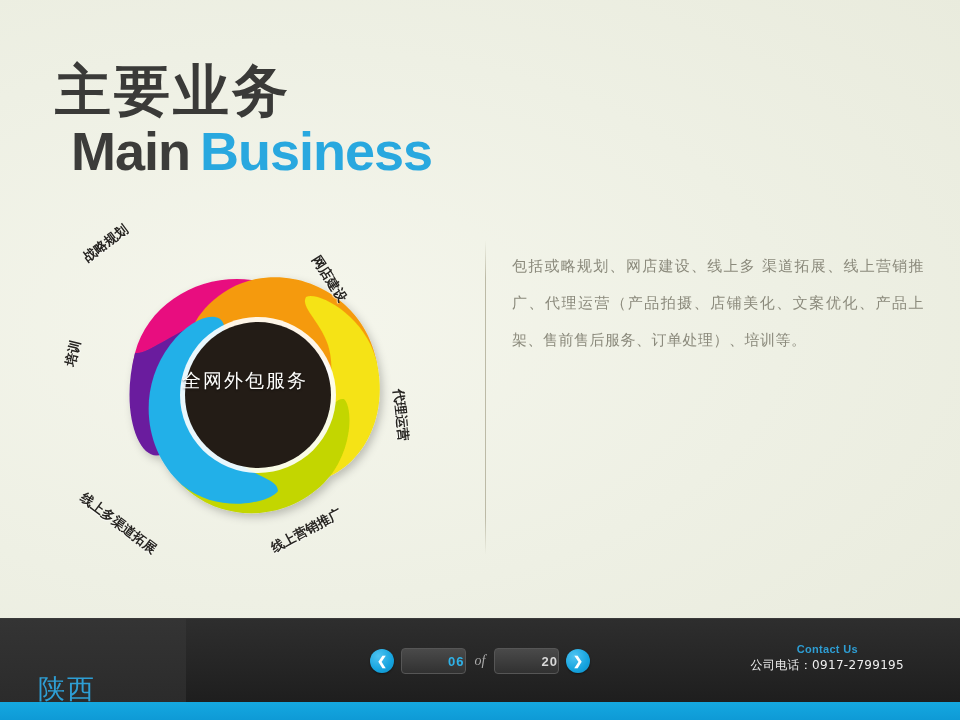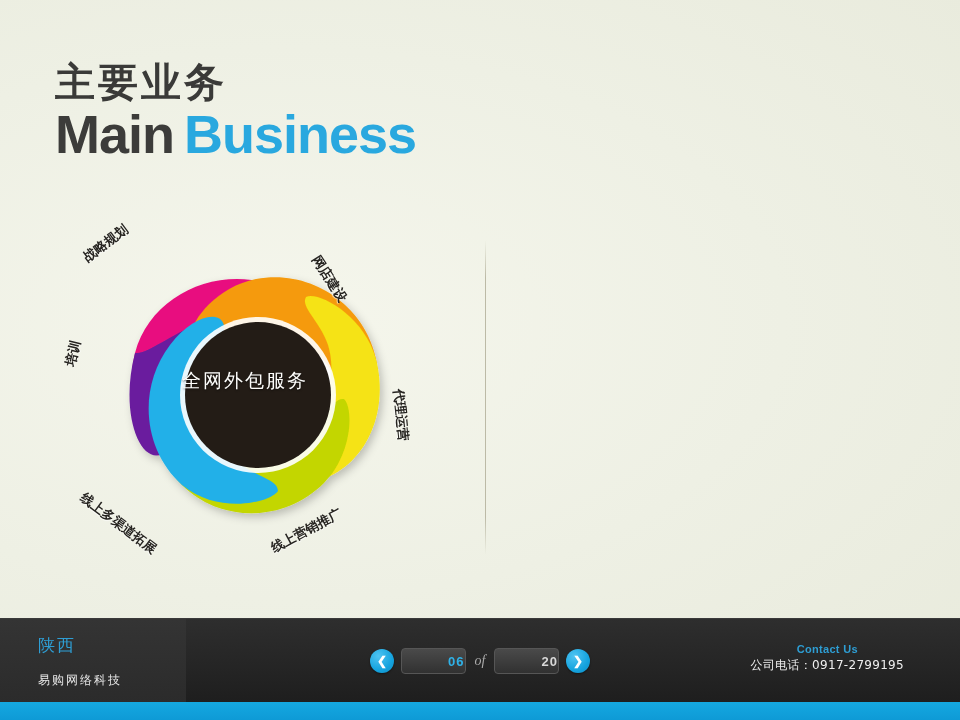--- a/index.html
+++ b/index.html
@@ -13,30 +13,30 @@
   
   .slide {
     position:absolute; inset:0;
     background:
       radial-gradient(ellipse 900px 500px at 30% 45%, #f5f6ec 0%, #eef0e4 55%, #e9ebdd 100%);
   }
 
   
   .header { position:absolute; left:55px; top:62px; }
   .title-cn {
-    font-size:40px; font-weight:bold; color:#3a3a38;
+    font-size:56px; font-weight:bold; color:#3a3a38;
     letter-spacing:3px; line-height:1.05;
-    font-family:Liberation Serif, serif;
+    font-family:Liberation Sans, sans-serif;
   }
   .title-en {
     font-size:54px; font-weight:bold; line-height:1.05;
     margin-top:2px; letter-spacing:-1px;
     font-family:"Liberation Sans", sans-serif;
   }
-  .title-en .main  { color:#3c3c3a; }
+  .title-en .main  { color:#3c3c3a;margin-left:16px; }
   .title-en .biz   { color:#29a8df; margin-left:10px; }
 
   
   .divider {
     position:absolute; left:485px; top:240px;
     width:1px; height:315px;
     background:linear-gradient(to bottom, rgba(190,188,170,0) 0%, #bcbaa6 12%, #bcbaa6 88%, rgba(190,188,170,0) 100%);
   }
 
   
@@ -83,21 +83,21 @@
     position:absolute; left:0; top:0; width:186px; height:84px;
     background:linear-gradient(to bottom, #343434 0%, #2b2b2b 100%);
   }
   .footer-bottomline {
     position:absolute; left:0; bottom:0; width:960px; height:18px;
     background:linear-gradient(to bottom, #15a8e0 0%, #0e9ad6 100%);
   }
   .logo { position:absolute; left:38px; top:18px; }
   .logo-cn {
     font-family:Liberation Sans, sans-serif;
-    font-size:17px; color:#2e9ed4; letter-spacing:2px; line-height:1.1;
+    font-size:27px; color:#2e9ed4; letter-spacing:2px; line-height:1.1;margin-top:38px;
   }
   .logo-sub {
     font-family:"DejaVu Sans", sans-serif;
     font-size:12px; color:#e8e8e8; letter-spacing:2px; margin-top:16px;
   }
 
   .pager {
     position:absolute; left:0; top:0; width:960px; height:84px;
     display:flex; align-items:center; justify-content:center; gap:7px;
   }
@@ -141,20 +141,21 @@
 
   <div class="header">
     <div class="title-cn">主要业务</div>
     <div class="title-en">
       <span class="main">Main</span><span class="biz">Business</span>
     </div>
   </div>
 
   <div class="divider"></div>
 
+  <div class="body-copy">包括或略规划、网店建设、线上多 渠道拓展、线上营销推广、代理运营（产品拍摄、店铺美化、文案优化、产品上架、售前售后服务、订单处理）、培训等。</div>
 
   <div class="diagram">
     <svg viewBox="0 0 400 340" xmlns="http://www.w3.org/2000/svg">
       <defs>
         <filter id="sh" x="-25%" y="-25%" width="160%" height="160%">
           <feDropShadow dx="3" dy="4" stdDeviation="4" flood-color="#000" flood-opacity="0.22"></feDropShadow>
         </filter>
       </defs>
       <g filter="url(#sh)">
 

